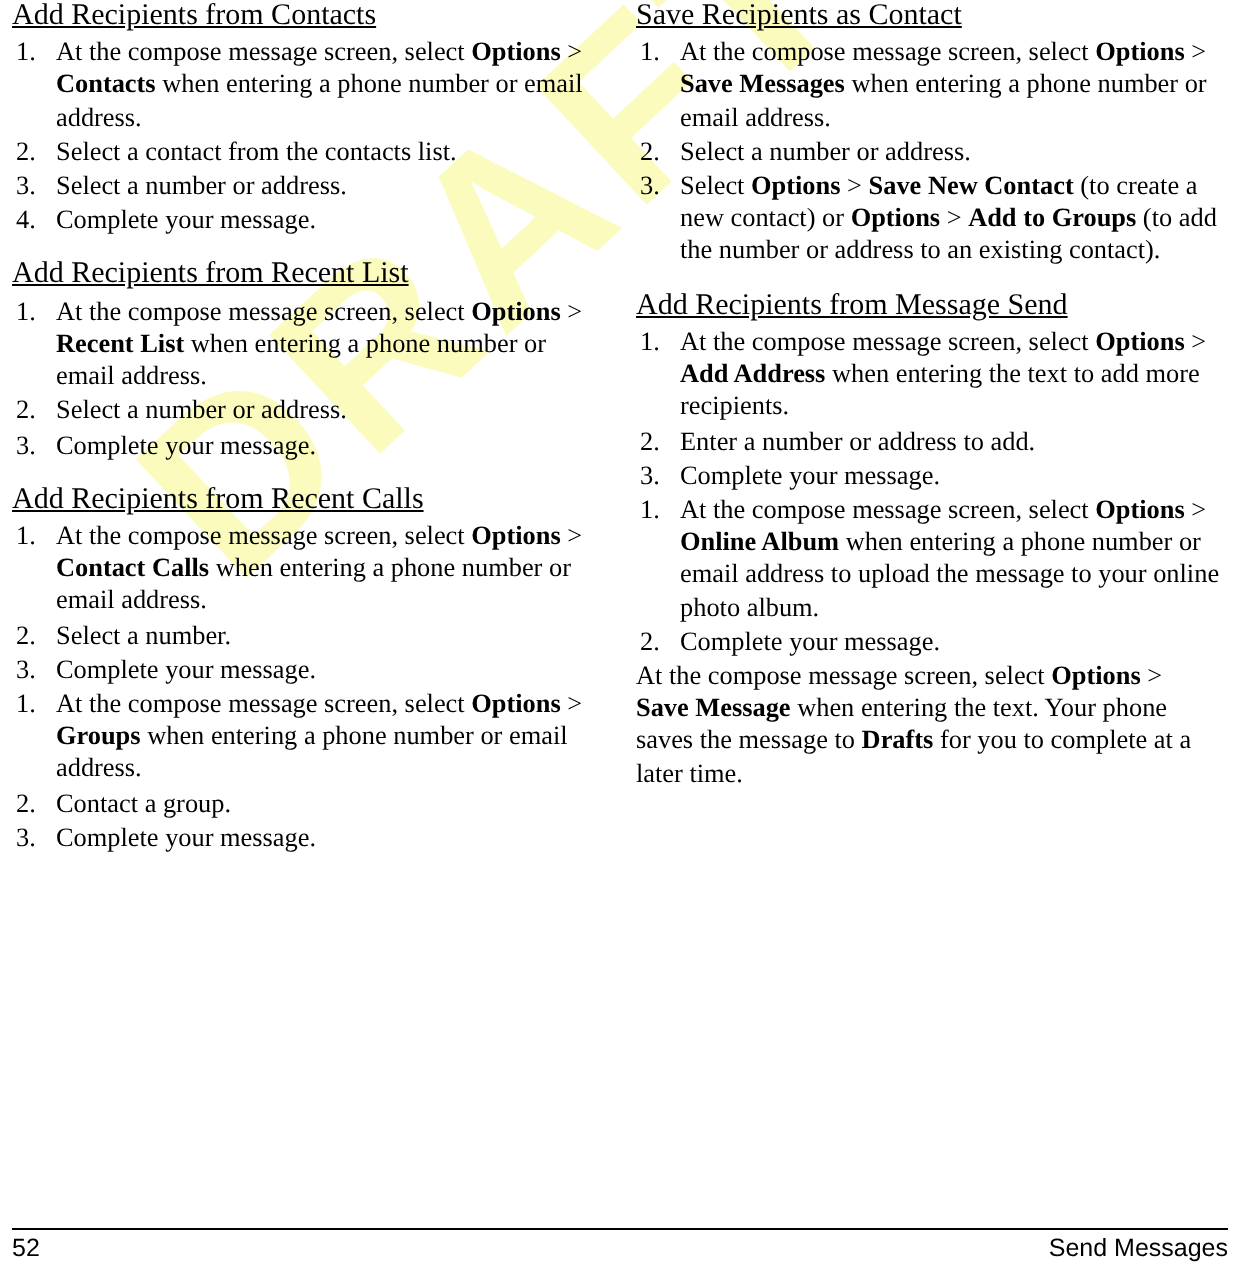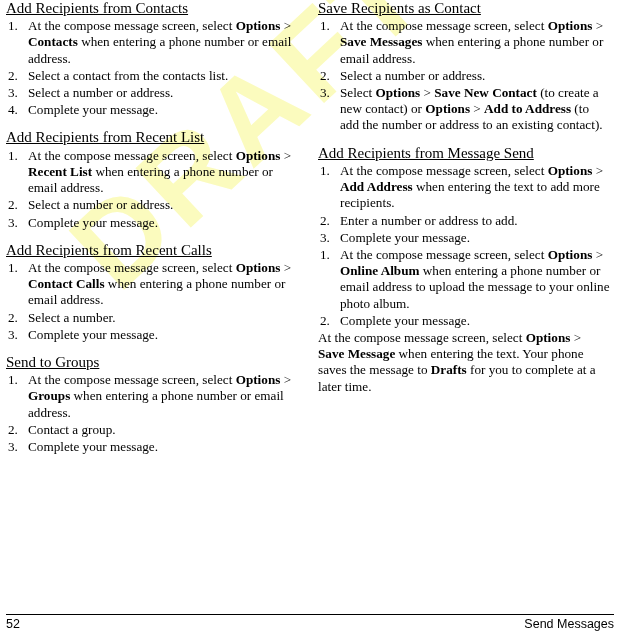--- a/index.html
+++ b/index.html
@@ -193,21 +193,20 @@
               <span class="num">2.</span>
               <span class="txt">Select a number.</span>
             </li>
             <li>
               <span class="num">3.</span>
               <span class="txt">Complete your message.</span>
             </li>
           </ol>
         </div>
         <div class="sec">
-          <h3 class="sec-h3">Send to Groups</h3>
           <ol class="steps">
             <li>
               <span class="num">1.</span>
               <span class="txt">At the compose message screen, select <b>Options</b> &gt; <b>Groups</b> when entering a phone number or email address.</span>
             </li>
             <li>
               <span class="num">2.</span>
               <span class="txt">Contact a group.</span>
             </li>
             <li>
@@ -224,21 +223,21 @@
             <li>
               <span class="num">1.</span>
               <span class="txt">At the compose message screen, select <b>Options</b> &gt; <b>Save Messages</b> when entering a phone number or email address.</span>
             </li>
             <li>
               <span class="num">2.</span>
               <span class="txt">Select a number or address.</span>
             </li>
             <li>
               <span class="num">3.</span>
-              <span class="txt">Select <b>Options</b> &gt; <b>Save New Contact</b> (to create a new contact) or <b>Options</b> &gt; <b>Add to Address</b> (to add the number or address to an existing contact).</span>
+              <span class="txt">Select <b>Options</b> &gt; <b>Save New Contact</b> (to create a new contact) or <b>Options</b> &gt; <b>Add to Groups</b> (to add the number or address to an existing contact).</span>
             </li>
           </ol>
         </div>
         <div class="sec">
           <h3 class="sec-h3">Add Recipients from Message Send</h3>
           <ol class="steps">
             <li>
               <span class="num">1.</span>
               <span class="txt">At the compose message screen, select <b>Options</b> &gt; <b>Add Address</b> when entering the text to add more recipients.</span>
             </li>

